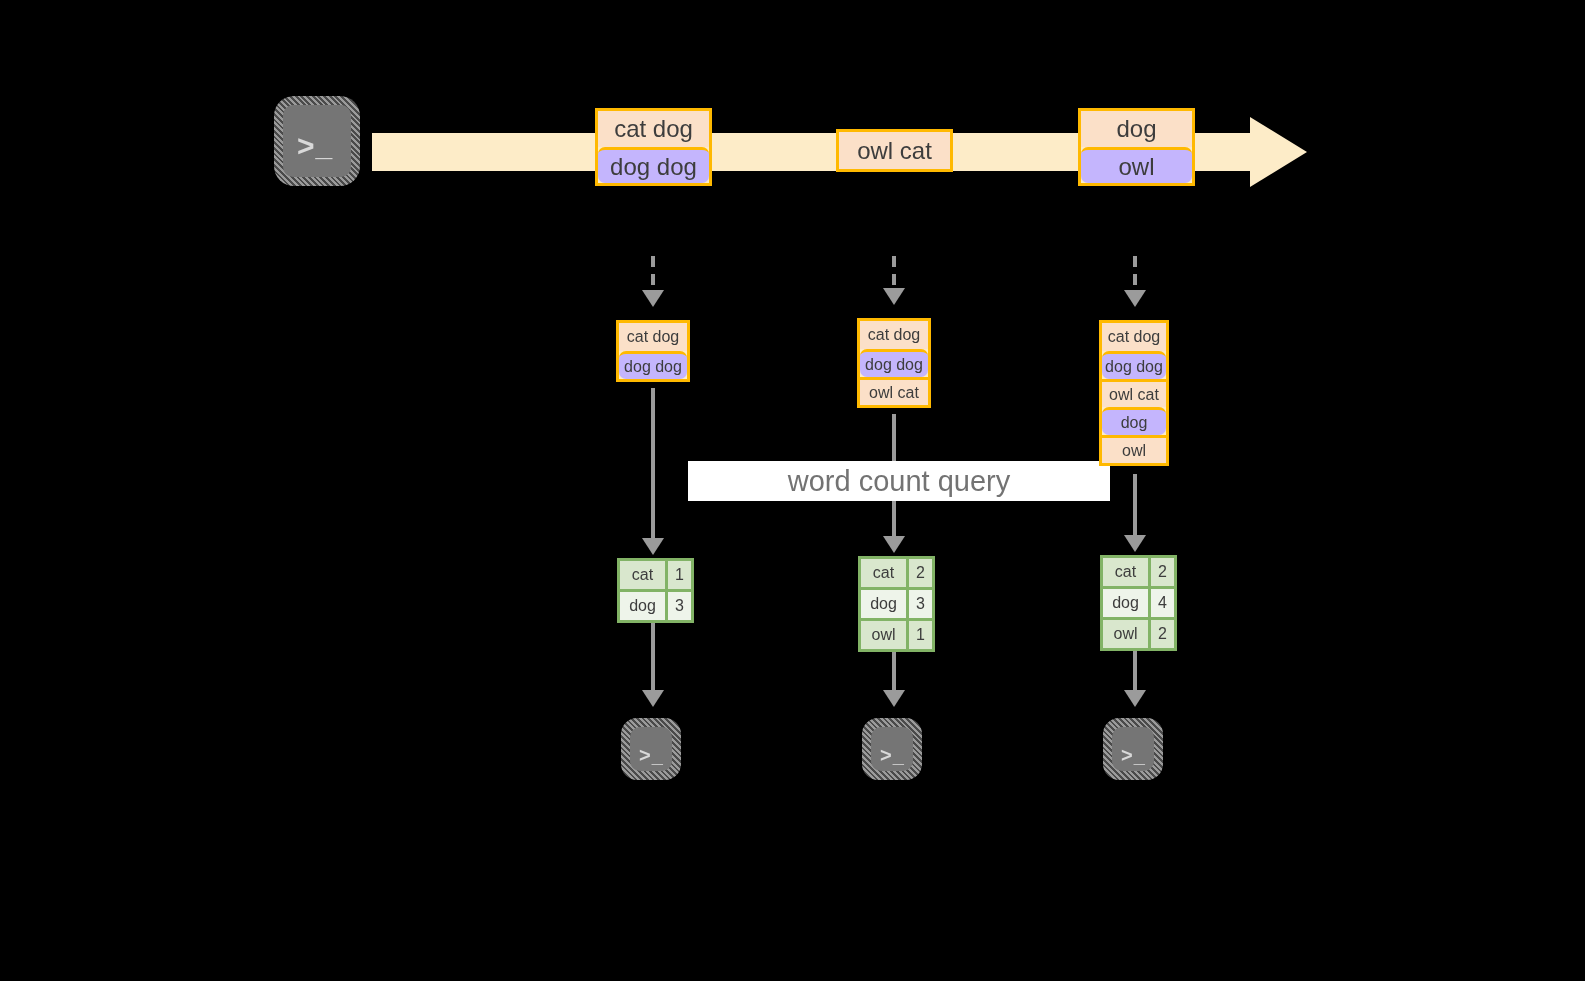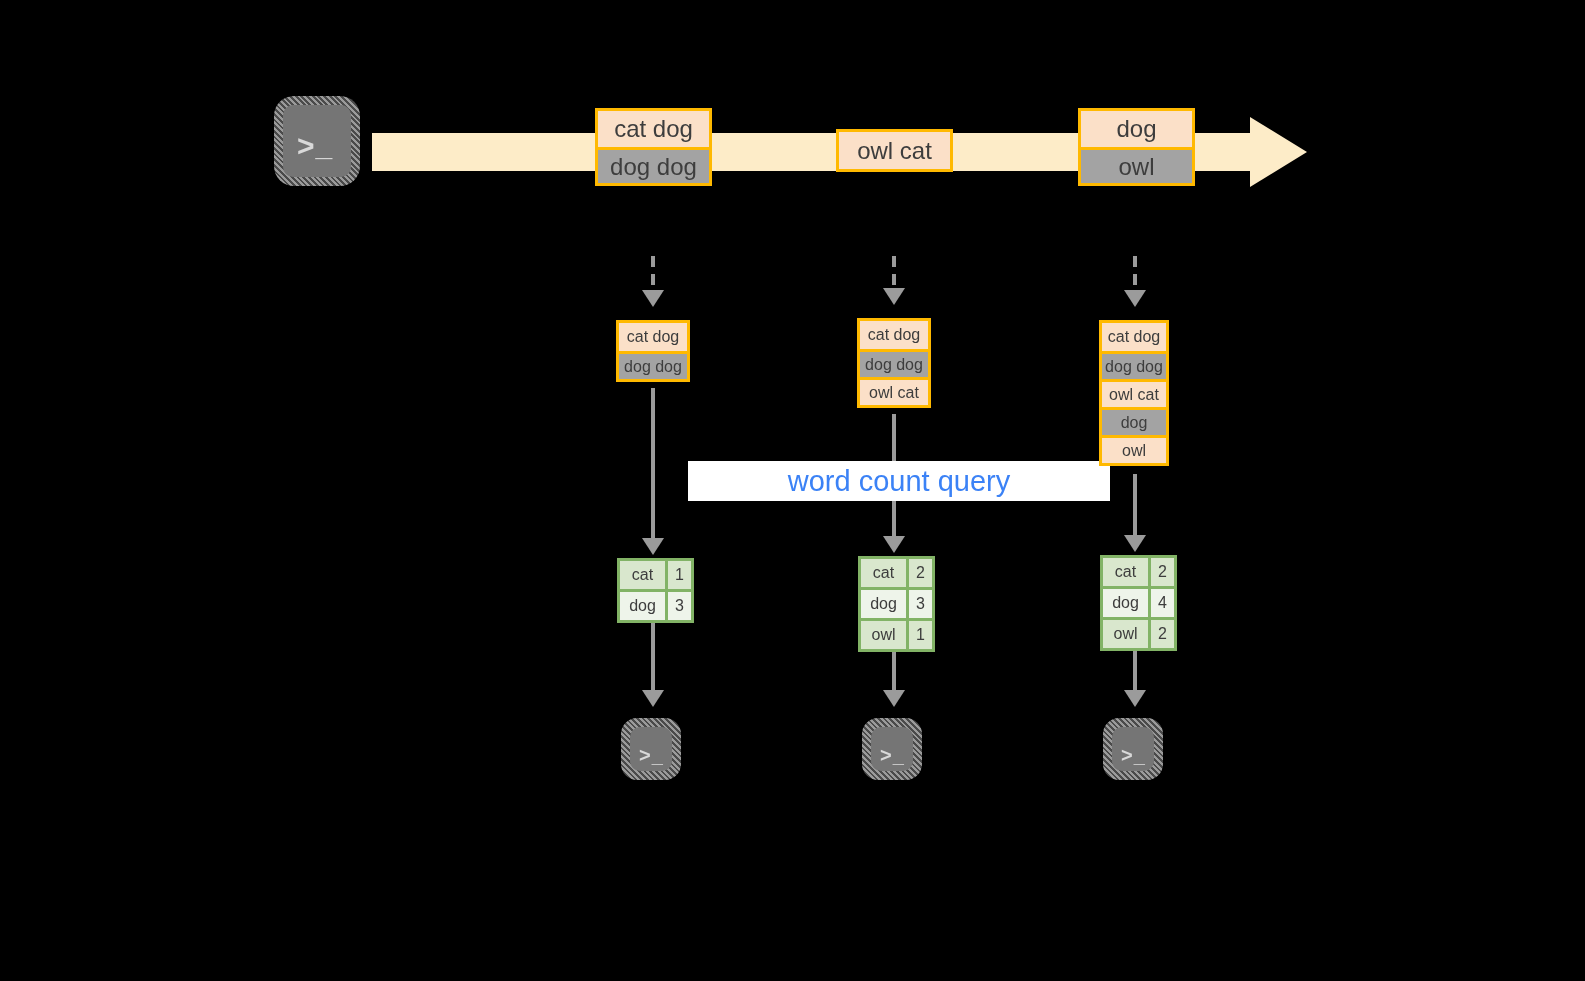--- a/index.html
+++ b/index.html
@@ -105,21 +105,21 @@
   }
   .msgrow {
     box-sizing: border-box;
     display: flex;
     align-items: center;
     justify-content: center;
     color: #3d3d3d;
     white-space: nowrap;
   }
   .msgrow.shade-a { background: #fbe0c8; }
-  .msgrow.shade-b { background: #a3a3a3; }
+  .msgrow.shade-b { background: #c4b5fd; border-radius: 7px; }
   .msgrow + .msgrow { border-top: 3px solid #ffb900; }
 
   
   #msg-catdog-top { left: 595px; top: 108px; width: 117px; }
   #msg-catdog-top .msgrow { height: 36px; font-size: 24px; }
   #msg-owlcat-top { left: 836px; top: 129px; width: 117px; }
   #msg-owlcat-top .msgrow { height: 37px; font-size: 24px; }
   #msg-dogowl-top { left: 1078px; top: 108px; width: 117px; }
   #msg-dogowl-top .msgrow { height: 36px; font-size: 24px; }
 
@@ -210,21 +210,21 @@
   }
   #query-label {
     position: absolute;
     left: 688px;
     top: 461px;
     width: 422px;
     height: 40px;
     display: flex;
     align-items: center;
     justify-content: center;
-    color: #3b82f6;
+    color: #737373;
     font-size: 29px;
     white-space: nowrap;
     z-index: 6;
   }
 </style>
 </head>
 <body>
 
 <div id="stage">
 

